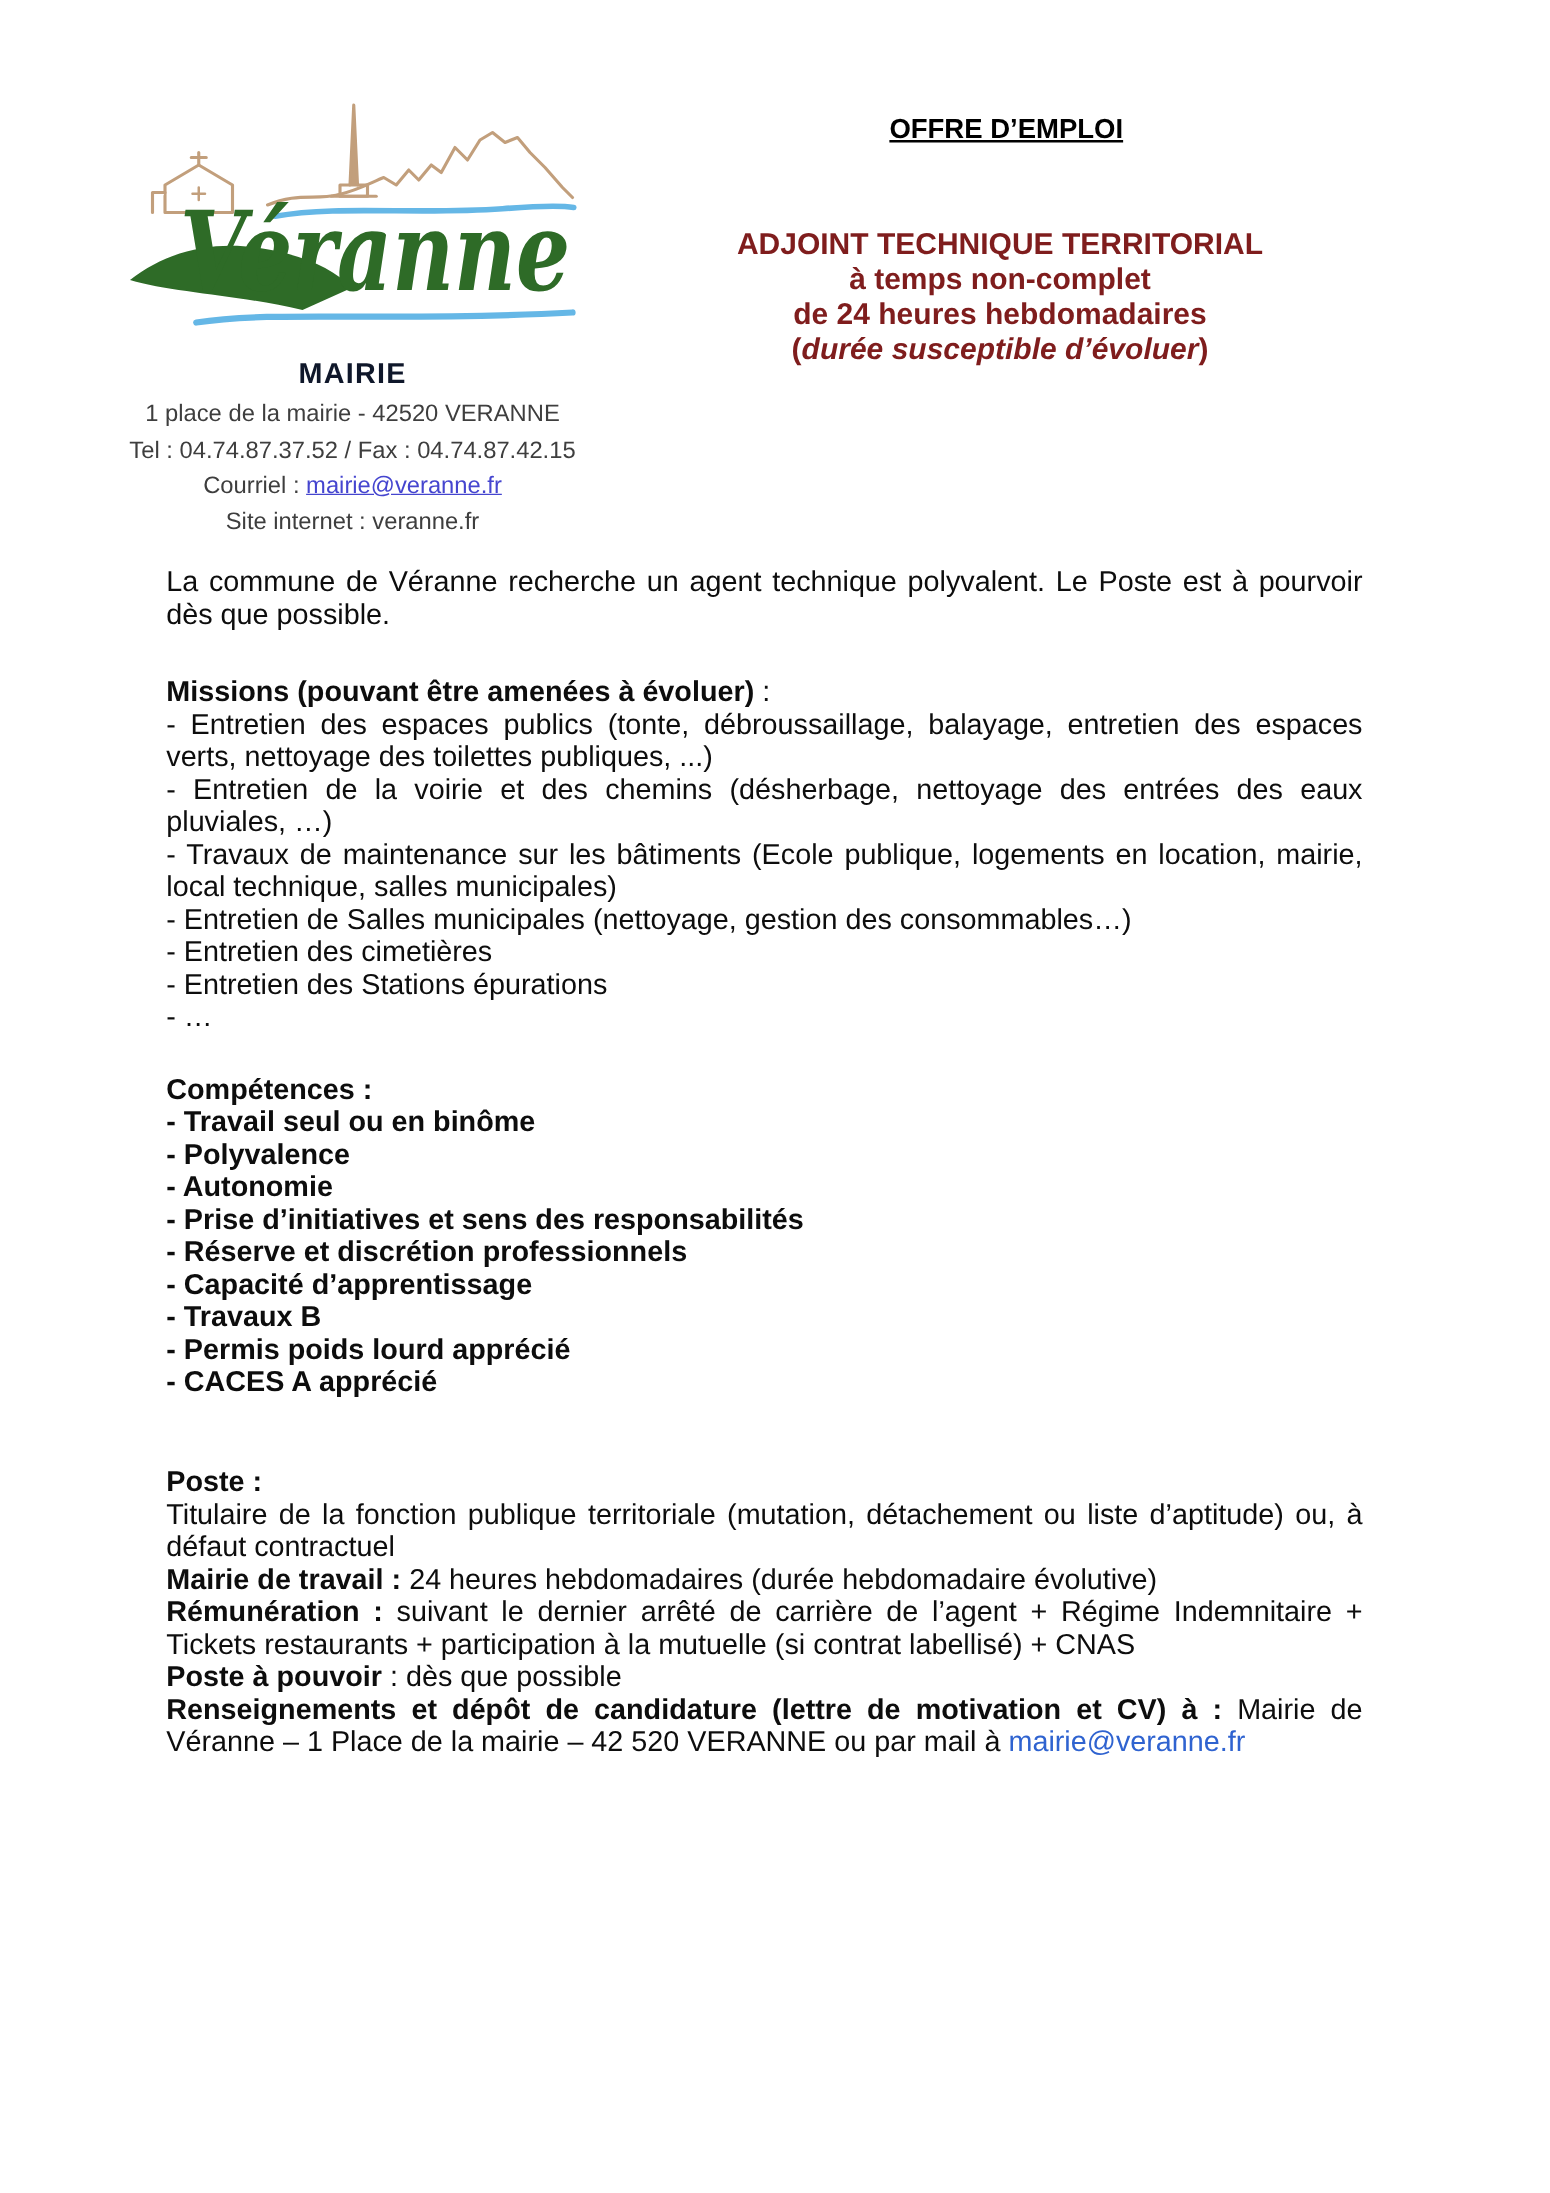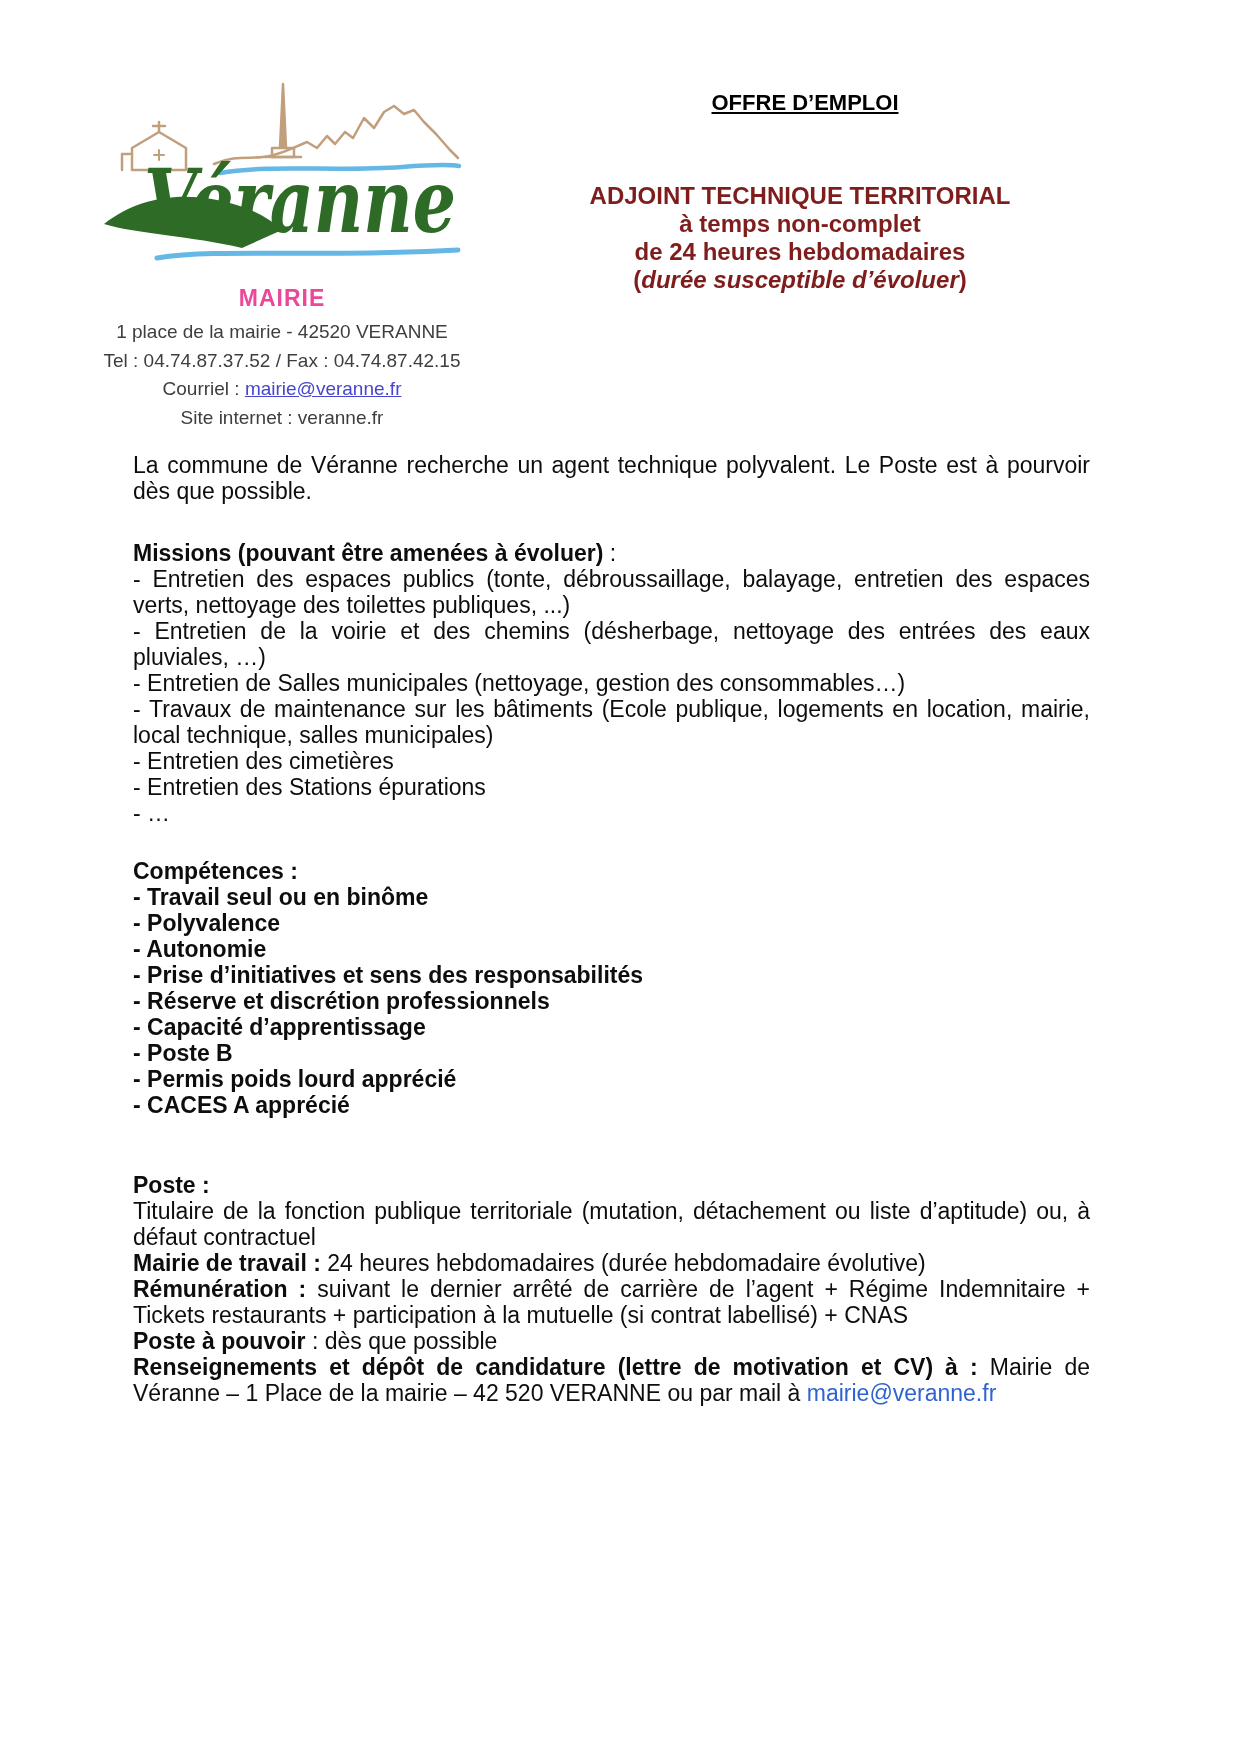--- a/index.html
+++ b/index.html
@@ -20,21 +20,21 @@
     top: 72px;
     width: 372px;
     text-align: center;
   }
   .logo-art { display: block; margin: 0 auto; }
   .mairie-title {
     margin-top: 16px;
     font-size: 23px;
     line-height: 20px;
     font-weight: bold;
-    color: #ec4899;
+    color: #0f172a;
     letter-spacing: 1px;
   }
   .contact {
     margin-top: 10px;
     font-size: 19px;
     line-height: 28.5px;
     color: #3e3e3e;
   }
   .mail-link {
     color: #4545cf;
@@ -145,36 +145,36 @@
   </div>
 
   <div class="doc-body">
 
     <p>La commune de Véranne recherche un agent technique polyvalent. Le Poste est à pourvoir dès que possible.</p>
 
     <div class="sec-missions">
       <p><b>Missions (pouvant être amenées à évoluer)</b><span> :</span></p>
       <p>- Entretien des espaces publics (tonte, débroussaillage, balayage, entretien des espaces verts, nettoyage des toilettes publiques, ...)</p>
       <p>- Entretien de la voirie et des chemins (désherbage, nettoyage des entrées des eaux pluviales, …)</p>
+      <p>- Travaux de maintenance sur les bâtiments (Ecole publique, logements en location, mairie, local technique, salles municipales)</p>
       <p>- Entretien de Salles municipales (nettoyage, gestion des consommables…)</p>
-      <p>- Travaux de maintenance sur les bâtiments (Ecole publique, logements en location, mairie, local technique, salles municipales)</p>
       <p>- Entretien des cimetières</p>
       <p>- Entretien des Stations épurations</p>
       <p>- …</p>
     </div>
 
     <div class="sec-competences">
       <p><b>Compétences</b><span> :</span></p>
       <p>- Travail seul ou en binôme</p>
       <p>- Polyvalence</p>
       <p>- Autonomie</p>
       <p>- Prise d’initiatives et sens des responsabilités</p>
       <p>- Réserve et discrétion professionnels</p>
       <p>- Capacité d’apprentissage</p>
-      <p>- Poste B</p>
+      <p>- Travaux B</p>
       <p>- Permis poids lourd apprécié</p>
       <p>- CACES A apprécié</p>
     </div>
 
     <div class="sec-poste">
       <p><b>Poste :</b></p>
       <p>Titulaire de la fonction publique territoriale (mutation, détachement ou liste d’aptitude) ou, à défaut contractuel</p>
     </div>
 
     <p class="sec-temps"><b>Mairie de travail :</b><span> 24 heures hebdomadaires (durée hebdomadaire évolutive)</span></p>

